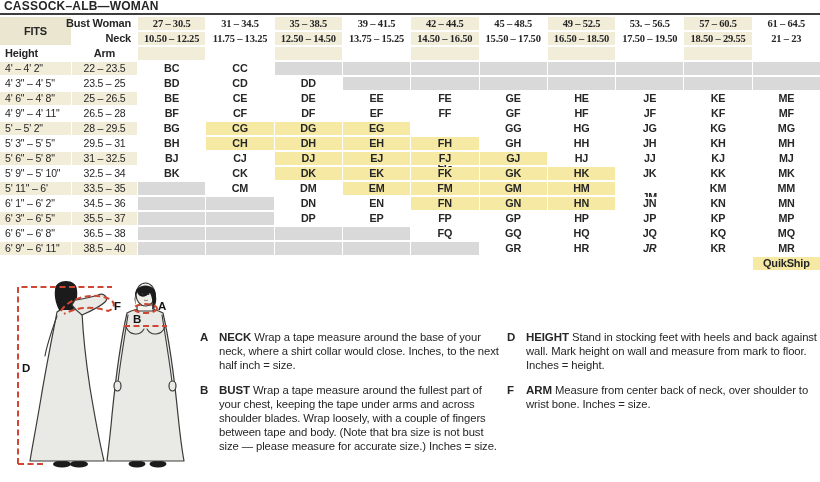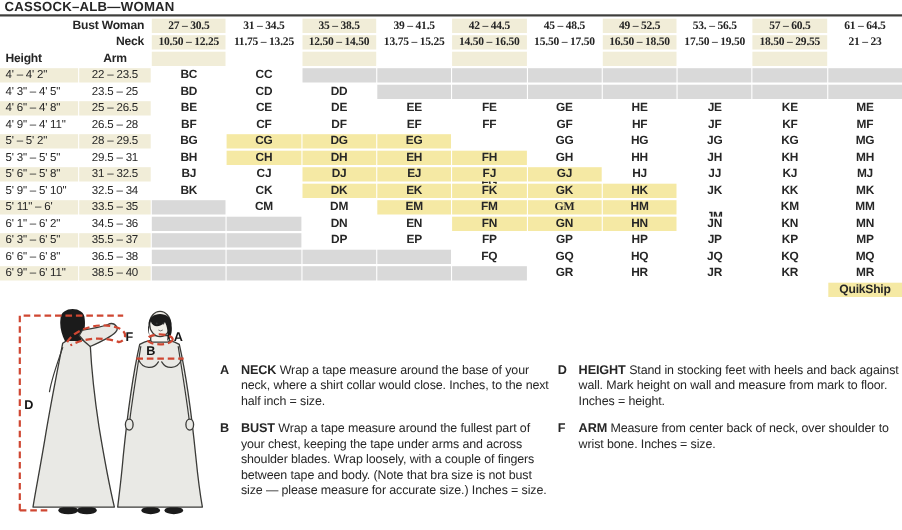--- a/index.html
+++ b/index.html
@@ -59,20 +59,21 @@
     font-size:11.5px;fill:#141414;}
 </style>
 </head>
 <body>
 
 <div class="sheet">
 
   <div class="title">CASSOCK–ALB—WOMAN</div>
 
   <div class="grid" id="size-grid">
+      <div class="c fits" style="grid-area: 1 / 1 / 3;">FITS</div>
       <div class="c rlabel" style="grid-area: 1 / 2;">Bust Woman</div>
       <div class="c hdr cream" style="grid-area: 1 / 3;">27 – 30.5</div>
       <div class="c hdr" style="grid-area: 1 / 4;">31 – 34.5</div>
       <div class="c hdr cream" style="grid-area: 1 / 5;">35 – 38.5</div>
       <div class="c hdr" style="grid-area: 1 / 6;">39 – 41.5</div>
       <div class="c hdr cream" style="grid-area: 1 / 7;">42 – 44.5</div>
       <div class="c hdr" style="grid-area: 1 / 8;">45 – 48.5</div>
       <div class="c hdr cream" style="grid-area: 1 / 9;">49 – 52.5</div>
       <div class="c hdr" style="grid-area: 1 / 10;">53. – 56.5</div>
       <div class="c hdr cream" style="grid-area: 1 / 11;">57 – 60.5</div>
@@ -196,21 +197,21 @@
       <div class="c body" style="grid-area: 11 / 10;">JK</div>
       <div class="c body" style="grid-area: 11 / 11;">KK</div>
       <div class="c body" style="grid-area: 11 / 12;">MK</div>
       <div class="c hcell cream" style="grid-area: 12 / 1;">5' 11" – 6'</div>
       <div class="c acell cream" style="grid-area: 12 / 2;">33.5 – 35</div>
       <div class="c body gray" style="grid-area: 12 / 3;"></div>
       <div class="c body" style="grid-area: 12 / 4;">CM</div>
       <div class="c body" style="grid-area: 12 / 5;">DM</div>
       <div class="c body qs" style="grid-area: 12 / 6;">EM</div>
       <div class="c body qs" style="grid-area: 12 / 7;">FM</div>
-      <div class="c body qs" style="grid-area: 12 / 8; font-family: Liberation Serif, serif;">GM</div>
+      <div class="c body qs" style="grid-area: 12 / 8;">GM</div>
       <div class="c body qs" style="grid-area: 12 / 9;">HM</div>
       <div class="c body" style="grid-area: 12 / 10; margin-top: 15px;">JM</div>
       <div class="c body" style="grid-area: 12 / 11;">KM</div>
       <div class="c body" style="grid-area: 12 / 12;">MM</div>
       <div class="c hcell" style="grid-area: 13 / 1;">6' 1" – 6' 2"</div>
       <div class="c acell" style="grid-area: 13 / 2;">34.5 – 36</div>
       <div class="c body gray" style="grid-area: 13 / 3;"></div>
       <div class="c body gray" style="grid-area: 13 / 4;"></div>
       <div class="c body" style="grid-area: 13 / 5;">DN</div>
       <div class="c body" style="grid-area: 13 / 6;">EN</div>
@@ -246,21 +247,21 @@
       <div class="c body" style="grid-area: 15 / 12;">MQ</div>
       <div class="c hcell cream" style="grid-area: 16 / 1;">6' 9" – 6' 11"</div>
       <div class="c acell cream" style="grid-area: 16 / 2;">38.5 – 40</div>
       <div class="c body gray" style="grid-area: 16 / 3;"></div>
       <div class="c body gray" style="grid-area: 16 / 4;"></div>
       <div class="c body gray" style="grid-area: 16 / 5;"></div>
       <div class="c body gray" style="grid-area: 16 / 6;"></div>
       <div class="c body gray" style="grid-area: 16 / 7;"></div>
       <div class="c body" style="grid-area: 16 / 8;">GR</div>
       <div class="c body" style="grid-area: 16 / 9;">HR</div>
-      <div class="c body" style="grid-area: 16 / 10;">JR</div>
+      <div class="c body" style="grid-area: 16 / 10; font-style: italic;">JR</div>
       <div class="c body" style="grid-area: 16 / 11;">KR</div>
       <div class="c body" style="grid-area: 16 / 12;">MR</div>
       <div class="c qs qsl" style="grid-area: 17 / 12;">QuikShip</div>
     </div>
 
   <div class="fig">
     <svg width="196" height="202" viewBox="0 0 196 202">
 
       <g>
         <ellipse class="darkfill" cx="62" cy="184" rx="9" ry="3.6"></ellipse>

